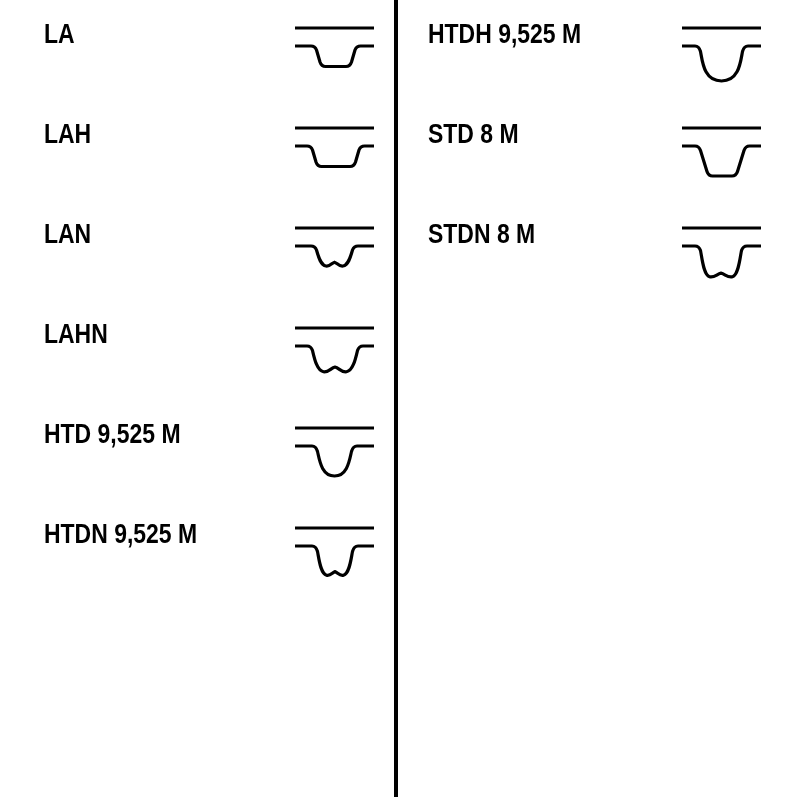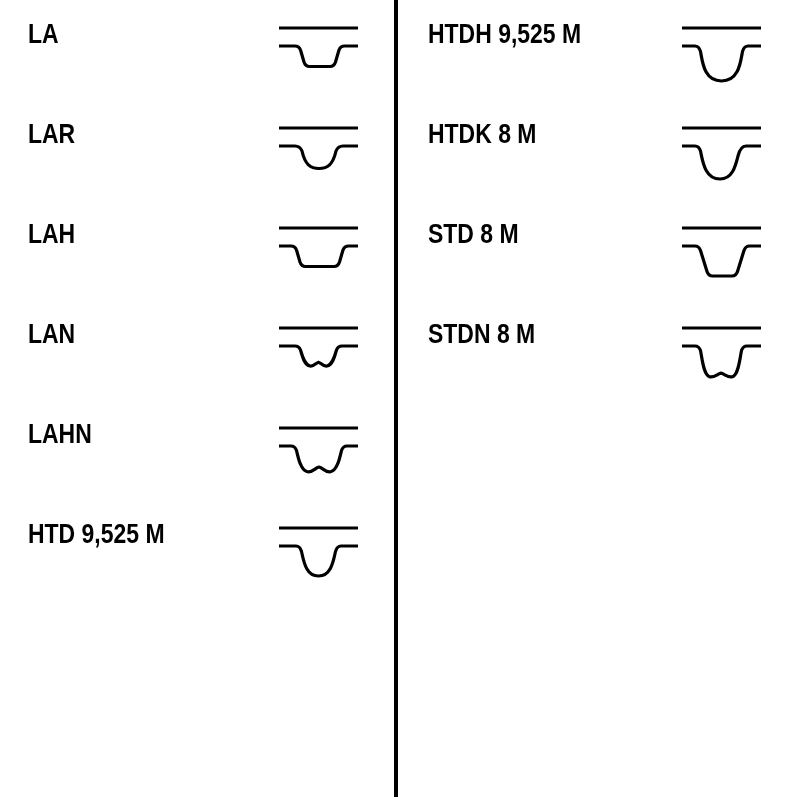--- a/index.html
+++ b/index.html
@@ -16,21 +16,21 @@
   }
   .chart {
     position: absolute;
     inset: 0;
   }
   .col {
     position: absolute;
     top: 0;
     height: 800px;
   }
-  .col[data-col="0"] { left: 0;   width: 414px; --label-x: 28px;  --profile-x: 279px; }
+  .col[data-col="0"] { left: 16px;   width: 414px; --label-x: 28px;  --profile-x: 279px; }
   .col[data-col="1"] { left: 398px; width: 402px; --label-x: 30px;  --profile-x: 284px; }
   .divider {
     position: absolute;
     left: 394px;
     top: 0;
     width: 3.5px;
     height: 797px;
     background: #000;
   }
   .row {
@@ -73,27 +73,20 @@
 <div class="chart">
   <div class="col" data-col="0">
   <div class="row">
     <span class="label">LA</span>
     <svg class="profile" viewBox="0 0 79 60">
       <line x1="0" y1="3" x2="79" y2="3" stroke="#000000"></line>
       <path d="M0 21 H16 Q20 21 21.5 25 L25 37 Q26.5 41.5 30.5 41.5 H51 Q55 41.5 56.5 37 L60 25 Q61.5 21 65.5 21 H79" stroke="#000000"></path>
     </svg>
   </div>
 
-  <div class="row">
-    <span class="label">LAR</span>
-    <svg class="profile" viewBox="0 0 79 60">
-      <line x1="0" y1="3" x2="79" y2="3" stroke="#000000"></line>
-      <path d="M0 21 H16 Q21 21 23 26 C26 39.5 31.5 43.5 40 43.5 C48.5 43.5 54 39.5 57 26 Q59 21 64 21 H79" stroke="#000000"></path>
-    </svg>
-  </div>
 
   <div class="row">
     <span class="label">LAH</span>
     <svg class="profile" viewBox="0 0 79 60">
       <line x1="0" y1="3" x2="79" y2="3" stroke="#000000"></line>
       <path d="M0 21 H12 Q16 21 17.5 25 L21 37 Q22.5 41.5 26.5 41.5 H55 Q59 41.5 60.5 37 L64 25 Q65.5 21 69.5 21 H79" stroke="#000000"></path>
     </svg>
   </div>
 
   <div class="row">
@@ -114,40 +107,40 @@
   </div>
 
   <div class="row">
     <span class="label">HTD 9,525 M</span>
     <svg class="profile" viewBox="0 0 79 60">
       <line x1="0" y1="3" x2="79" y2="3" stroke="#000000"></line>
       <path d="M0 21 H17 Q21 21 22.5 26.5 C24.5 35 26.5 51 39.5 51 C52.5 51 54.5 35 56.5 26.5 Q58 21 62 21 H79" stroke="#000000"></path>
     </svg>
   </div>
 
+  <div class="row">
+    <span class="label">HTDN 9,525 M</span>
+    <svg class="profile" viewBox="0 0 79 60">
+      <line x1="0" y1="3" x2="79" y2="3" stroke="#000000"></line>
+      <path d="M0 21 H17 Q21 21 22.5 26.5 C24 34 25.5 48.5 31.5 50.2 C35.5 51.3 37.5 47.2 40 46.6 C42.5 47.2 44.5 51.3 48.5 50.2 C54.5 48.5 56 34 57.5 26.5 Q59 21 63 21 H79" stroke="#000000"></path>
+    </svg>
+  </div>
 </div>
   <div class="divider" style="background: rgb(0, 0, 0);"></div>
   <div class="col" data-col="1">
   <div class="row">
     <span class="label">HTDH 9,525 M</span>
     <svg class="profile" viewBox="0 0 79 60">
       <line x1="0" y1="3" x2="79" y2="3" stroke="#000000"></line>
       <path d="M0 21 H13 Q17 21 18.5 26.5 C20.5 37 22 56 39.5 56 C57 56 58.5 37 60.5 26.5 Q62 21 66 21 H79" stroke="#000000"></path>
     </svg>
   </div>
 
 
 
-  <div class="row">
-    <span class="label">HTDK 8 M</span>
-    <svg class="profile" viewBox="0 0 79 60">
-      <line x1="0" y1="3" x2="79" y2="3" stroke="#000000"></line>
-      <path d="M0 21 H13 Q17 21 18.5 26 C20.5 35 22.5 54 38 54 C50.5 54 53.5 41 56 31 Q58.5 21 64 21 H79" stroke="#000000"></path>
-    </svg>
-  </div>
 
   <div class="row">
     <span class="label">STD 8 M</span>
     <svg class="profile" viewBox="0 0 79 60">
       <line x1="0" y1="3" x2="79" y2="3" stroke="#000000"></line>
       <path d="M0 21 H13 Q17 21 18.5 25.5 L25 46.5 Q26.5 51 30.5 51 H50 Q54 51 55.5 46.5 L62 25.5 Q63.5 21 67.5 21 H79" stroke="#000000"></path>
     </svg>
   </div>
 
   <div class="row">

